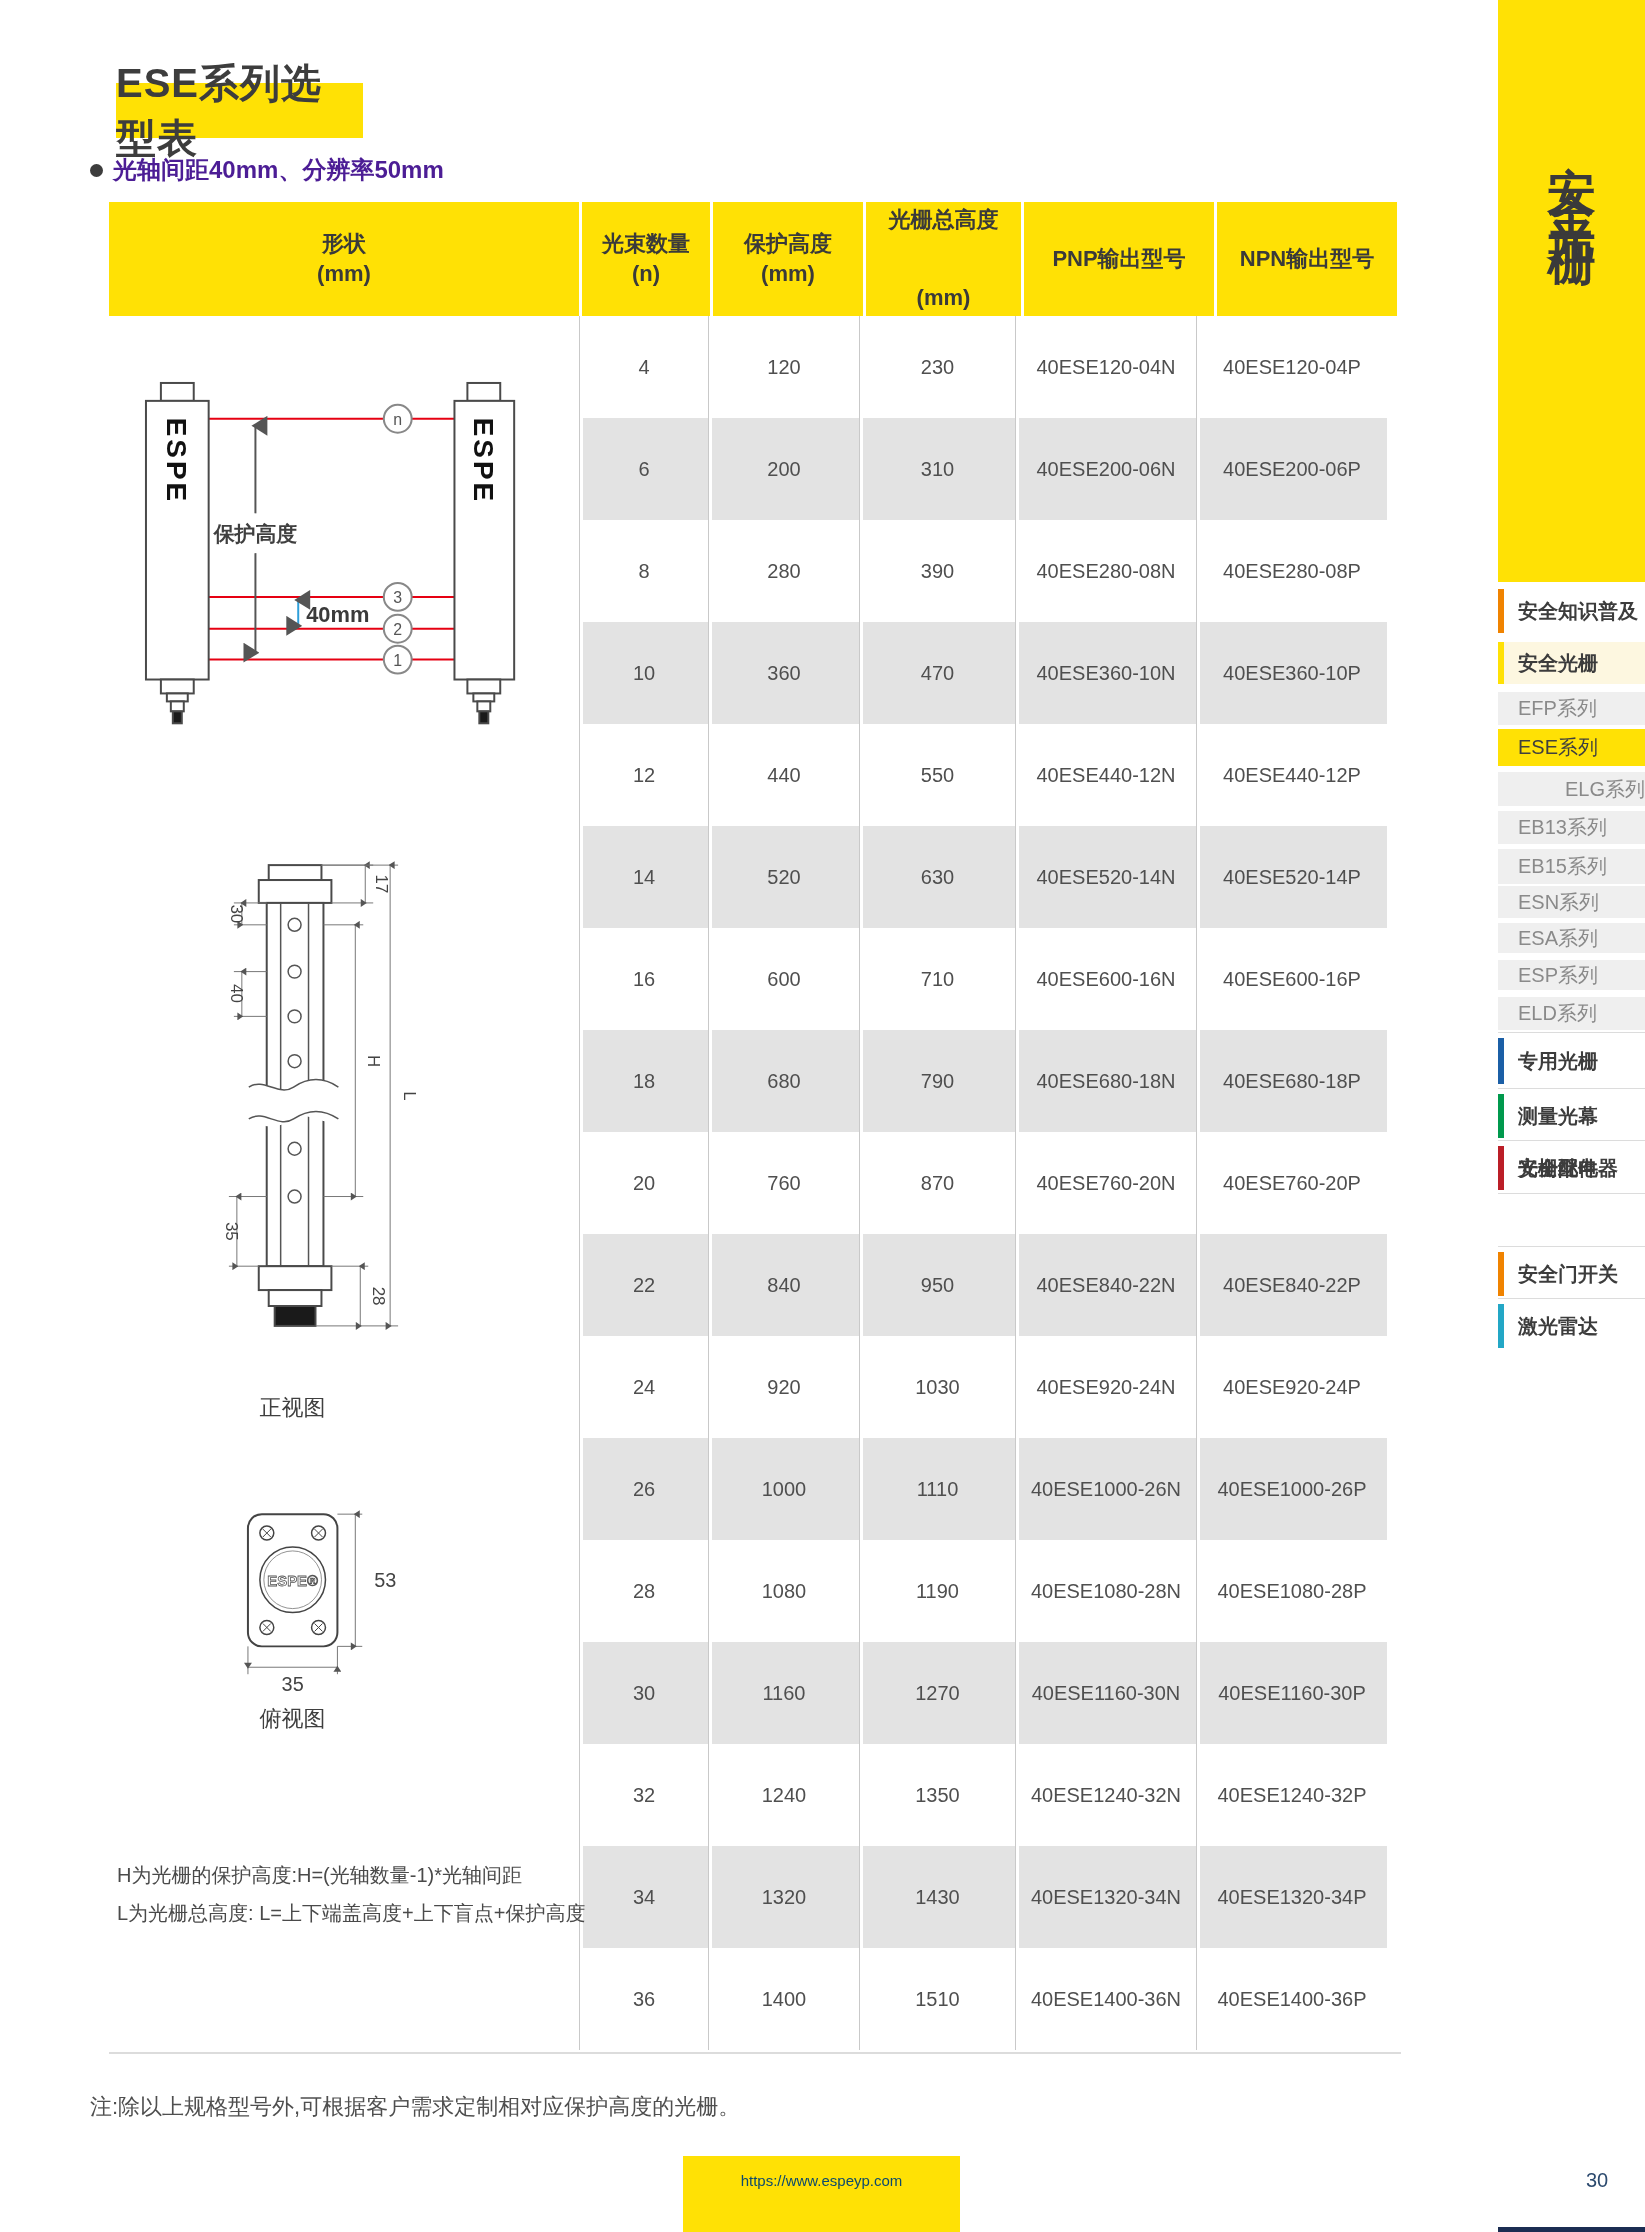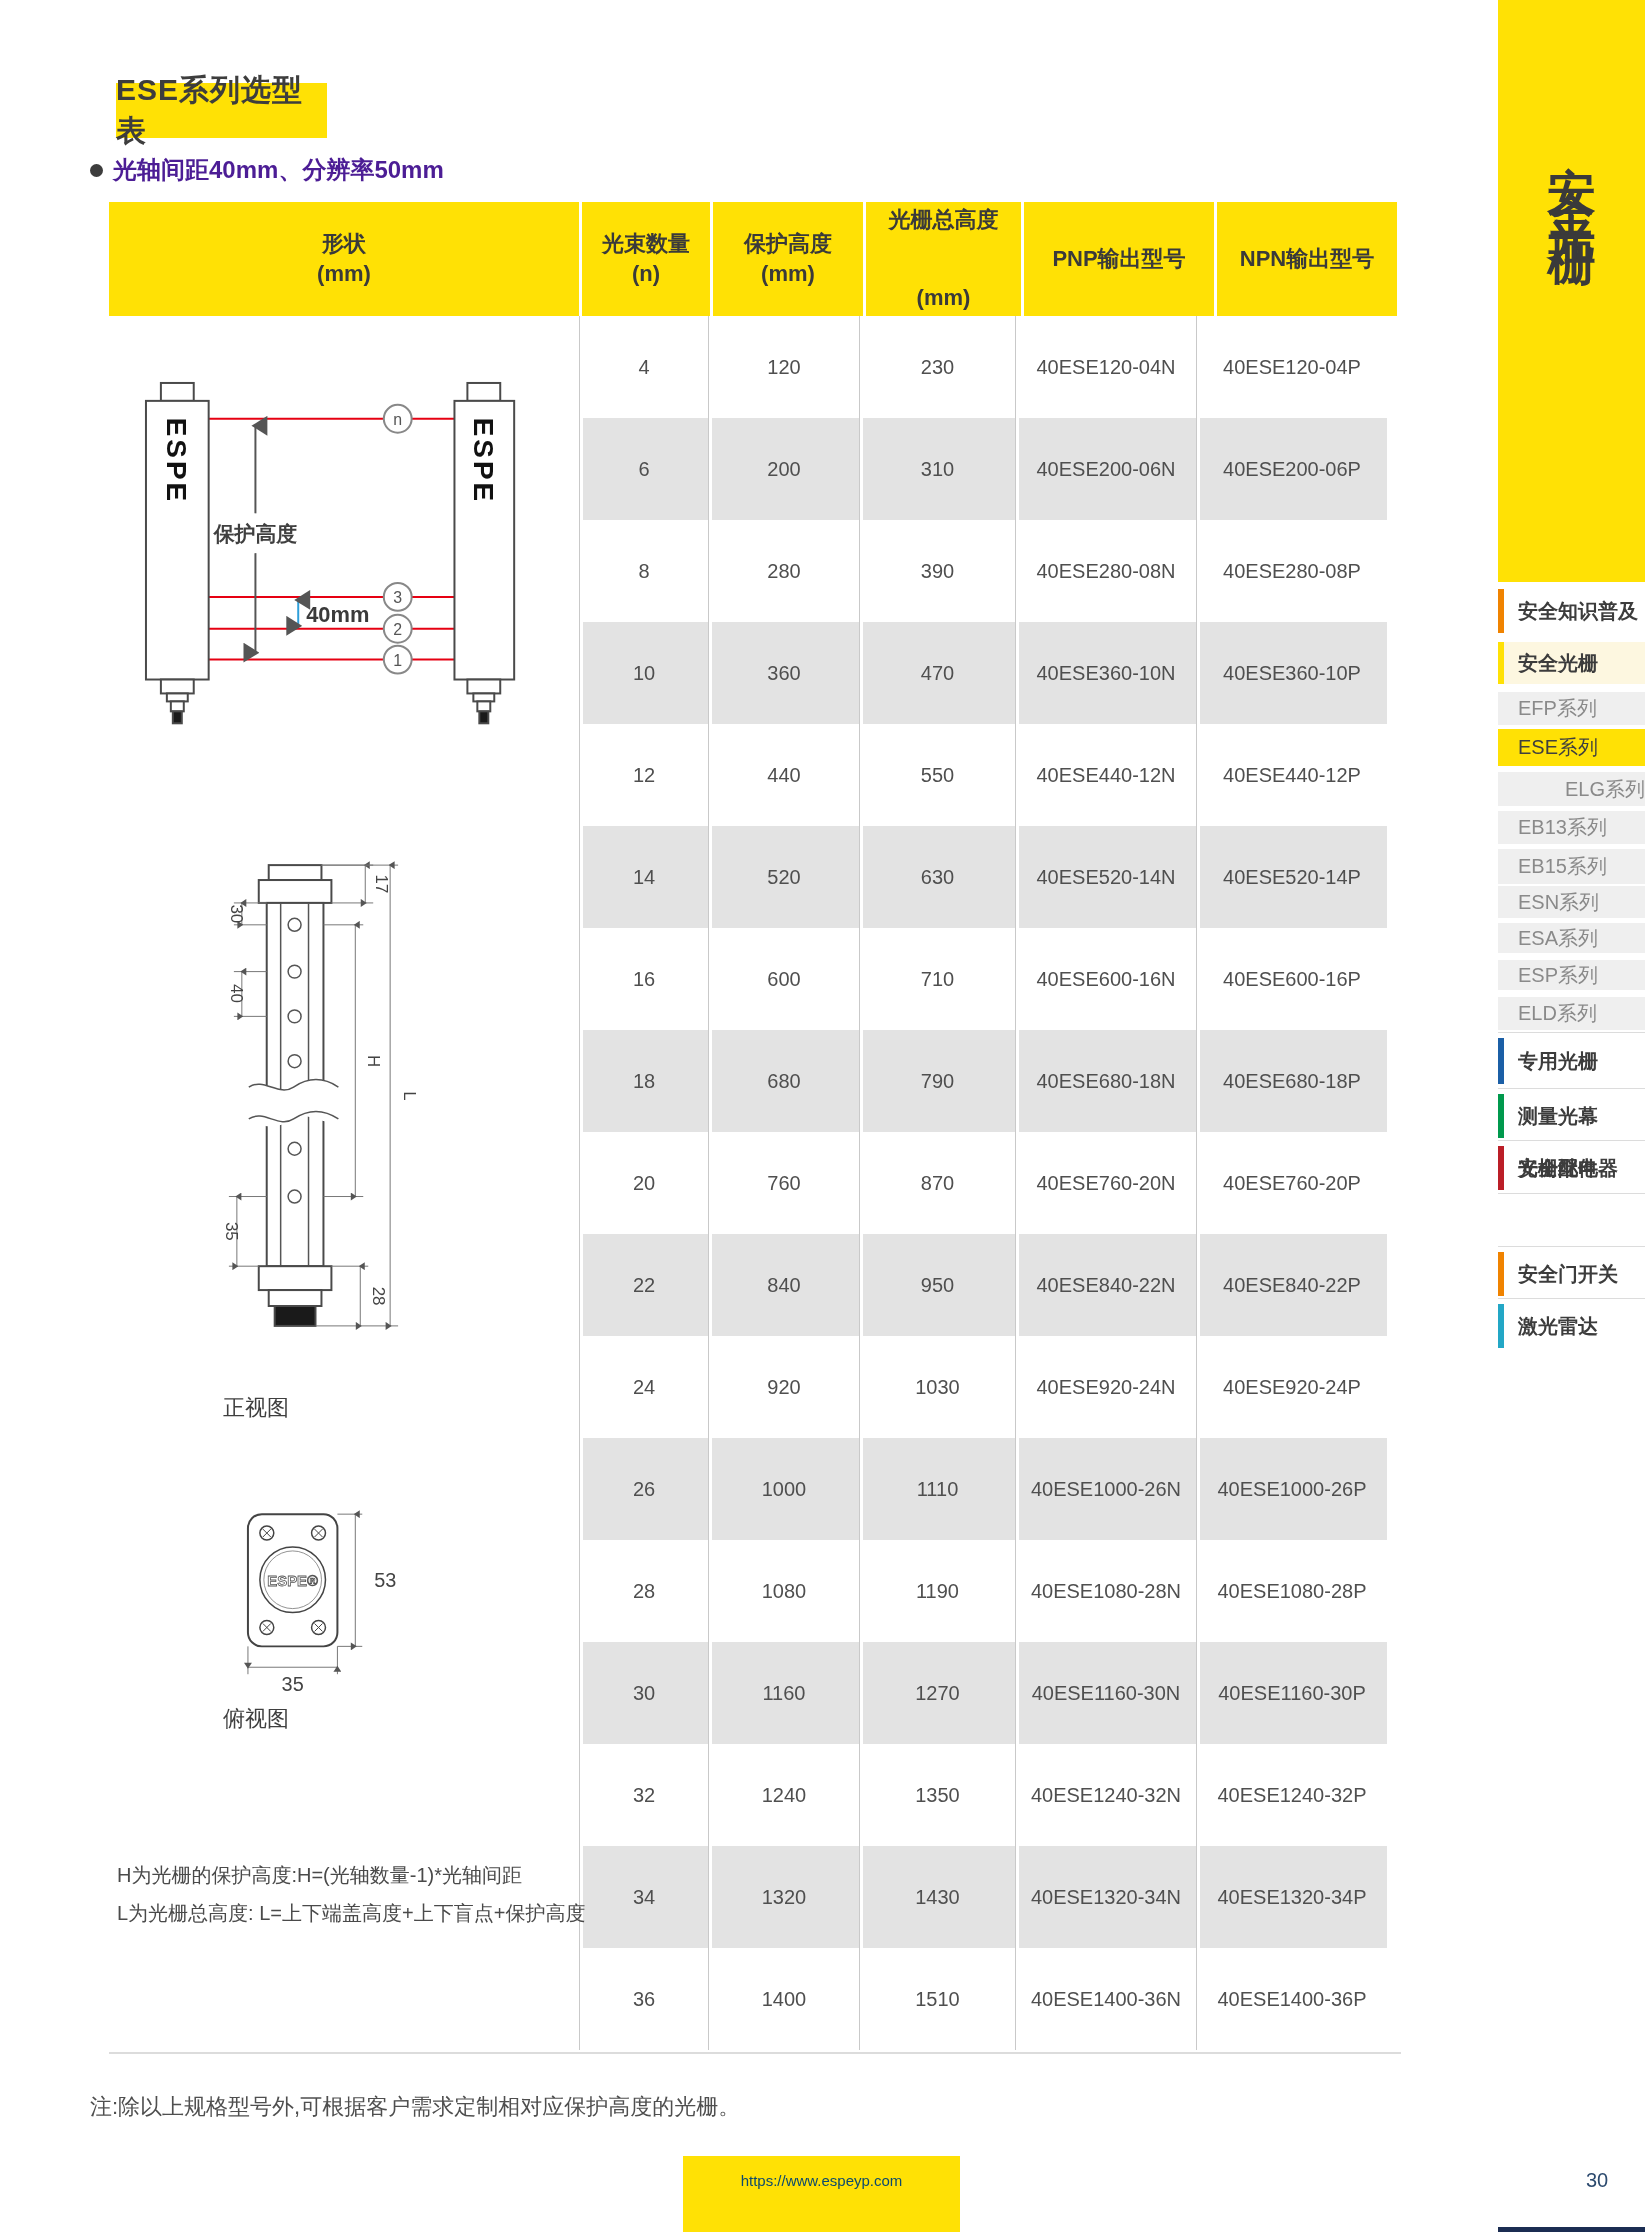--- a/index.html
+++ b/index.html
@@ -1,38 +1,38 @@
 <!DOCTYPE html>
 <html><head>
 <meta charset="utf-8">
 <style>
   html,body{margin:0;padding:0;background:#fff;}
   .page{position:relative;width:1646px;height:2233px;background:#fff;overflow:hidden;
         font-family:"Liberation Sans","DejaVu Sans",sans-serif;color:#3f3f3f;}
   
-  .title-badge{position:absolute;left:116px;top:83px;width:211px;height:55px;background:#ffe105;
-       display:flex;align-items:center;justify-content:center;font-size:30px;font-weight:bold;color:#3d3d3d;letter-spacing:1px;}
+  .title-badge{position:absolute;left:116px;top:83px;width:247px;height:55px;background:#ffe105;
+       display:flex;align-items:center;justify-content:center;font-size:40px;font-weight:bold;color:#3d3d3d;letter-spacing:1px;}
   .subtitle{position:absolute;left:90px;top:154px;font-size:24px;font-weight:bold;color:#4c1d95;display:flex;align-items:center;gap:10px;}
   .subtitle .dot{width:13px;height:13px;border-radius:50%;background:#3d3d3d;display:inline-block;}
   
   .seltable{position:absolute;left:109px;top:202px;width:1292px;display:flex;border-bottom:2px solid #dcdcdc;}
   .shape-col{width:470px;flex:none;}
   .shape-head{height:114px;background:#ffe105;display:flex;flex-direction:column;align-items:center;justify-content:center;
        font-size:22px;font-weight:bold;color:#3a3a3a;line-height:30px;}
   .shape-body{position:relative;height:1736px;background:#fff;}
   .data-col{flex:1;}
   .head-row{display:flex;height:114px;}
   .hcell{background:#ffe105;margin-left:3px;display:flex;flex-direction:column;align-items:center;justify-content:center;
        font-size:22px;font-weight:bold;color:#3a3a3a;line-height:30px;text-align:center;}
   .trow{display:flex;height:102px;}
   .tcell{display:flex;align-items:center;justify-content:center;font-size:20px;color:#4f4f4f;border-left:1px solid #c9c9c9;}
   .trow.alt .tcell{background:#e3e3e3;box-shadow:inset 3px 0 0 #fff;}
   .c0{width:128px;} .c1{width:150px;} .c2{width:155px;gap:48px;} .c3{width:180px;} .c4{width:190px;}
   
-  .viewlabel{position:absolute;width:139px;font-size:22px;color:#3f3f3f;}
+  .viewlabel{position:absolute;width:139px;text-align:center;font-size:22px;color:#3f3f3f;}
   .note-line{position:absolute;left:8px;font-size:20px;color:#4a4a4a;white-space:nowrap;}
   
   .side-banner{position:absolute;left:1498px;top:0;width:147px;height:582px;background:#ffe105;}
   .side-banner .vtext{position:absolute;left:50%;top:127px;transform:translateX(-50%);
        writing-mode:vertical-rl;font-size:48px;font-weight:bold;color:#3a3a3a;letter-spacing:24px;}
   .side-item{position:absolute;left:1498px;width:147px;box-sizing:border-box;display:flex;align-items:center;}
   .side-item .bar{position:absolute;left:0;top:0;bottom:0;width:6px;}
   .side-item .lbl{padding-left:20px;font-size:20px;white-space:nowrap;}
   .side-item.main .lbl,.side-item.section .lbl{font-weight:bold;color:#3c3c3c;}
   .side-item.sub{background:#efefef;} .side-item.sub .lbl{color:#8a8a8a;}

